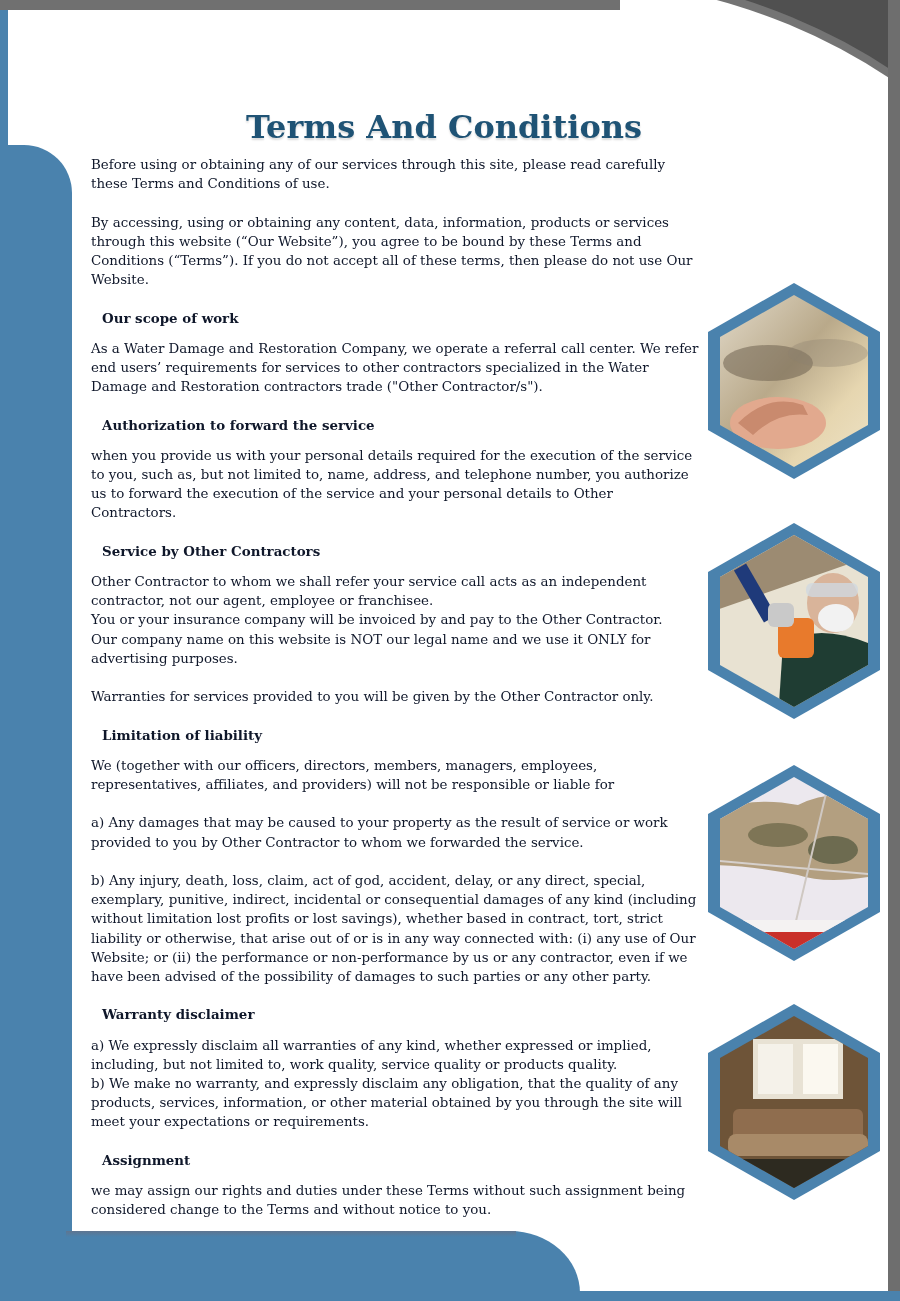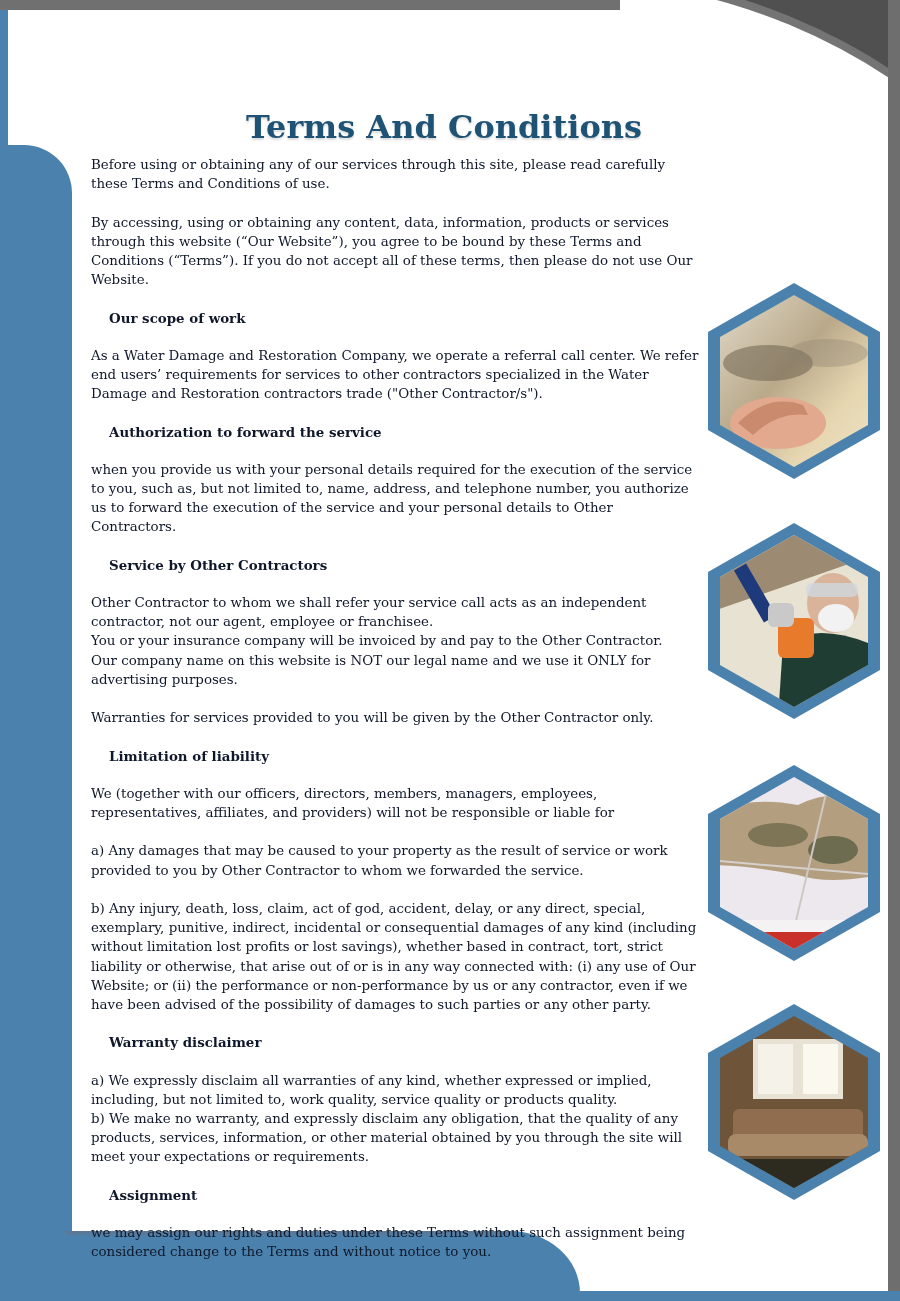--- a/index.html
+++ b/index.html
@@ -10,21 +10,21 @@
     .white-upper { position:absolute; left:8px; top:10px; width:880px; height:1221px; background:#fff; }
     .left-lobe { position:absolute; left:8px; top:145px; width:64px; height:1100px; background:#4a82ad; border-top-right-radius:48px; }
     .white-bottom { position:absolute; left:508px; top:1220px; width:380px; height:71px; background:#fff; border-top-left-radius:10px; }
     .bottom-blue-lobe { position:absolute; left:8px; top:1231px; width:572px; height:70px; background:#4a82ad; border-top-right-radius:70px 62px; }
     .panel-shadow { position:absolute; left:66px; top:1231px; width:450px; height:6px; background:linear-gradient(#5f7590, rgba(74,130,173,0)); }
     .corner-dark { position:absolute; left:620px; top:0; width:280px; height:290px; overflow:hidden; }
     .corner-dark .bg { position:absolute; right:0; top:0; width:280px; height:290px; background:#505050; }
     .corner-dark .arc { position:absolute; left:-640px; top:-20px; width:1170px; height:1170px; border-radius:50%; background:#fff; box-shadow:0 0 0 8px #747474; }
     .content { position:absolute; left:91px; top:155px; width:610px; font-family:"DejaVu Serif", serif; font-size:13.4px; line-height:19.2px; color:#0f172a; }
     .content p { margin:0 0 19.2px 0; }
-    .content h3 { margin:18px; font-size:13.4px; font-weight:bold; line-height:19.2px; }
+    .content h3 { margin:11px; font-size:13.4px; font-weight:bold; line-height:19.2px; }
     .subtitle { position:absolute; left:16px; width:900px; top:38px; text-align:center; font-family:"Liberation Sans", sans-serif; font-size:24px; color:#ffffff; letter-spacing:0.2px; }
     .subtitle span { position:relative; left:0px; }
     .title { position:absolute; left:0; width:888px; top:92px; text-align:center; font-family:"DejaVu Serif", serif; font-weight:bold; font-size:32px; color:#1f5375; text-shadow:0 2px 2px rgba(0,0,0,0.15);margin-top:16px; }
     .hex { position:absolute; width:172px; height:196px; }
     .hex svg { display:block; }
   </style>
 </head>
 <body>
 
 <div class="topband"></div>

